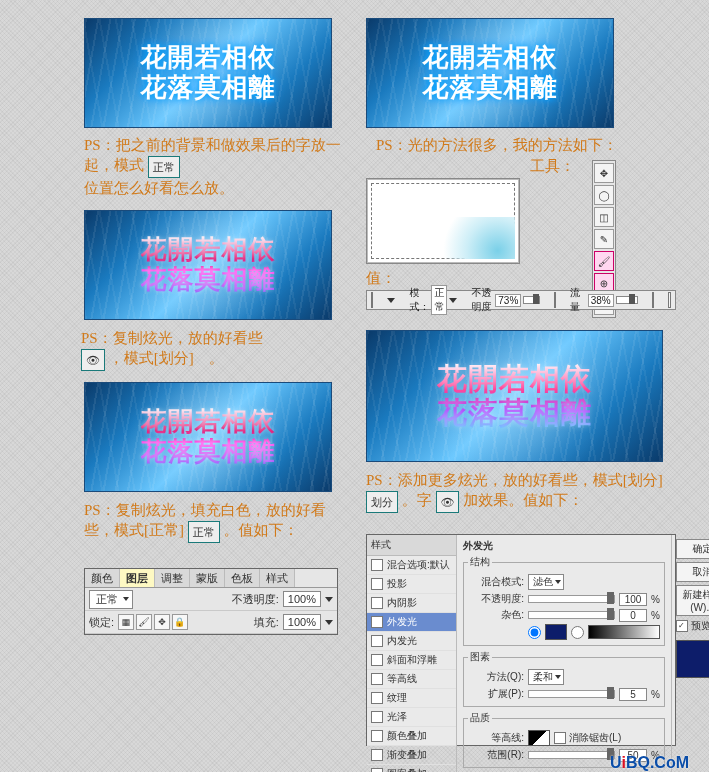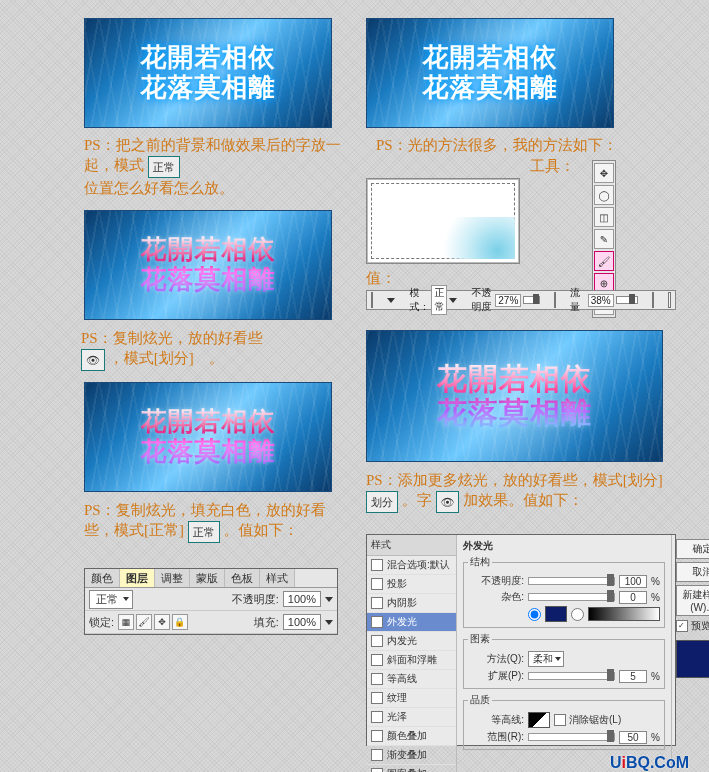--- a/index.html
+++ b/index.html
@@ -232,21 +232,21 @@
 <div class="optbar" style="left:366px;top:290px;width:300px;">
   <span class="icon-sq"></span>
   <span class="tri"></span>
   <span class="seg">
     <span>模式：</span>
     <span class="val">正常</span>
     <span class="tri"></span>
   </span>
   <span class="seg">
     <span>不透明度</span>
-    <span class="val">27%</span>
+    <span class="val">73%</span>
     <span class="slider-track"></span>
   </span>
   <span class="icon-sq"></span>
   <span class="seg">
     <span>流量</span>
     <span class="val">38%</span>
     <span class="slider-track"></span>
   </span>
   <span class="icon-sq"></span>
   <span class="icon-sq"></span>
@@ -376,20 +376,24 @@
           <span class="cb"></span>
           <span>图案叠加</span>
         </div>
       </div>
   </div>
   <div class="fx-mid">
     <div style="font-weight:bold;margin-bottom:2px;">外发光</div>
     <fieldset>
       <legend>结构</legend>
       <div class="fx-midrow">
+        <span class="lab">混合模式:</span>
+        <span class="sel">滤色</span>
+      </div>
+      <div class="fx-midrow">
         <span class="lab">不透明度:</span>
         <span class="slid" style="--p:100%;">
             <style>.slid::after{left:calc(100% - 7px);}</style>
           </span>
         <span class="num">100</span>
         <span>%</span>
       </div>
       <div class="fx-midrow">
         <span class="lab">杂色:</span>
         <span class="slid"></span>

